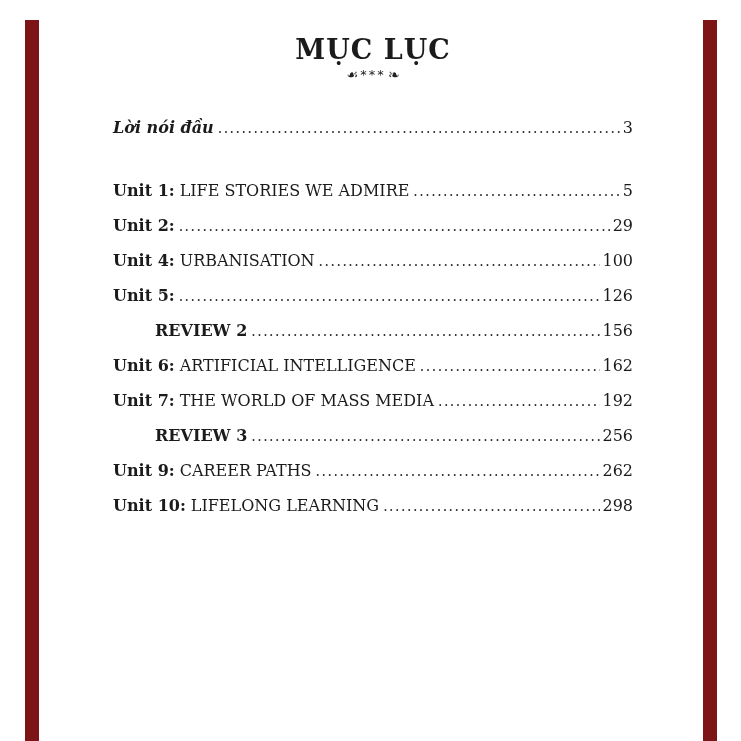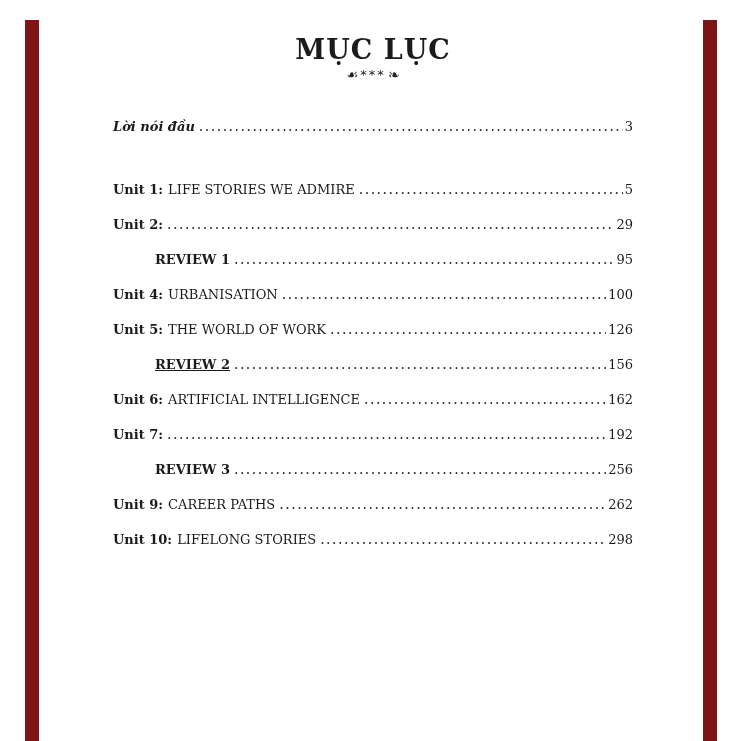--- a/index.html
+++ b/index.html
@@ -32,28 +32,28 @@
     font-family:"DejaVu Sans","Liberation Sans",sans-serif;
     color:#222;
     margin-bottom:36px;
   }
   .ornament .flip{display:inline-block;transform:scaleX(-1);}
 
   .toc-row{
     display:flex;
     align-items:baseline;
     height:35px;
-    font-size:13px;
+    font-size:16px;
     white-space:nowrap;
   }
   .toc-row.preface{margin-bottom:28px;}
   .toc-row.review{padding-left:42px;}
 
   .lbl{font-weight:bold;}
-  .lbl.u{text-decoration:underline;}
+  .lbl.u{}
   .preface .lbl{font-style:italic;}
   .ttl{margin-left:5px;}
   .dots{
     flex:1;
     overflow:hidden;
     white-space:nowrap;
     margin:0 2px 0 4px;
     color:#2a2a2a;
   }
   .dots::after{
@@ -86,65 +86,60 @@
           <span class="lbl">Unit 1:</span>
           <span class="ttl">LIFE STORIES WE ADMIRE</span>
           <span class="dots"></span>
           <span class="pg">5</span>
         </div>
         <div class="toc-row">
           <span class="lbl">Unit 2:</span>
           <span class="dots"></span>
           <span class="pg">29</span>
         </div>
-        <div class="toc-row review">
-          <span class="lbl">REVIEW 1</span>
-          <span class="dots"></span>
-          <span class="pg">95</span>
-        </div>
         <div class="toc-row">
           <span class="lbl">Unit 4:</span>
           <span class="ttl">URBANISATION</span>
           <span class="dots"></span>
           <span class="pg">100</span>
         </div>
         <div class="toc-row">
           <span class="lbl">Unit 5:</span>
-          <span class="ttl">THE WORLD OF WORK</span>
           <span class="dots"></span>
           <span class="pg">126</span>
         </div>
         <div class="toc-row review">
           <span class="lbl u">REVIEW 2</span>
           <span class="dots"></span>
           <span class="pg">156</span>
         </div>
         <div class="toc-row">
           <span class="lbl">Unit 6:</span>
           <span class="ttl">ARTIFICIAL INTELLIGENCE</span>
           <span class="dots"></span>
           <span class="pg">162</span>
         </div>
         <div class="toc-row">
           <span class="lbl">Unit 7:</span>
+          <span class="ttl">THE WORLD OF MASS MEDIA</span>
           <span class="dots"></span>
           <span class="pg">192</span>
         </div>
         <div class="toc-row review">
           <span class="lbl">REVIEW 3</span>
           <span class="dots"></span>
           <span class="pg">256</span>
         </div>
         <div class="toc-row">
           <span class="lbl">Unit 9:</span>
           <span class="ttl">CAREER PATHS</span>
           <span class="dots"></span>
           <span class="pg">262</span>
         </div>
         <div class="toc-row">
           <span class="lbl">Unit 10:</span>
-          <span class="ttl">LIFELONG STORIES</span>
+          <span class="ttl">LIFELONG LEARNING</span>
           <span class="dots"></span>
           <span class="pg">298</span>
         </div>
       </div>
   </div>
 </div>
 
 </body></html>

